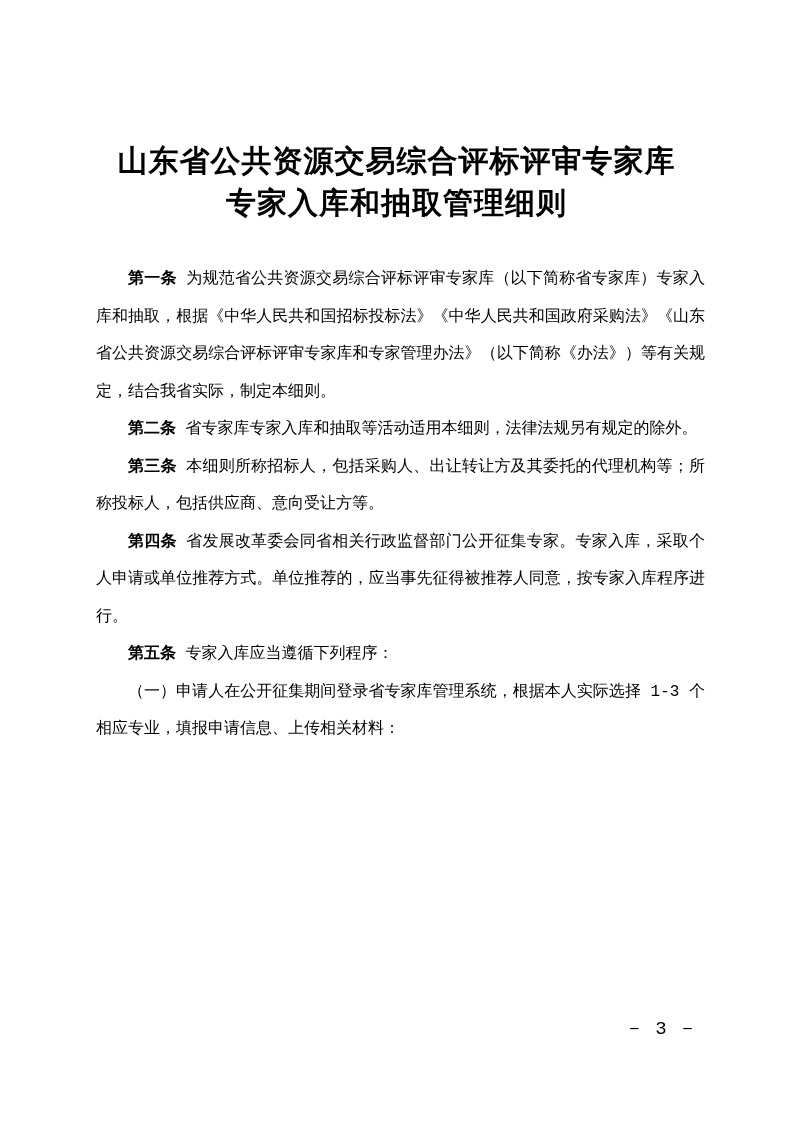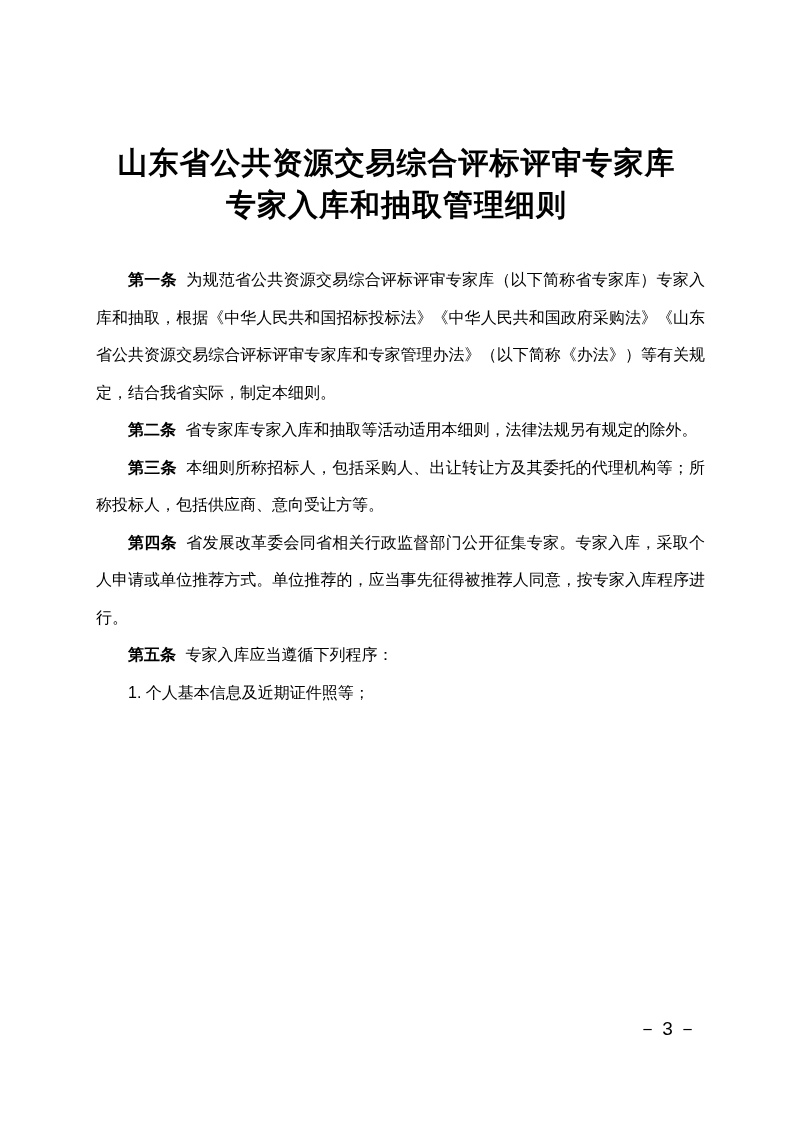--- a/index.html
+++ b/index.html
@@ -6,21 +6,21 @@
     margin: 0;
     padding: 0;
     background: #ffffff;
   }
   .sheet {
     position: relative;
     width: 793px;
     height: 1122px;
     background: #ffffff;
     color: #000000;
-    font-family: Liberation Sans, sans-serif;
+    font-family: Liberation Mono, monospace;
     overflow: hidden;
     box-sizing: border-box;
   }
   .doc-title {
     margin: 142px 0 0 0;
     padding: 0 70px;
     text-align: center;
     font-size: 30px;
     font-weight: bold;
     line-height: 42px;
@@ -65,19 +65,19 @@
     <span class="title-line">山东省公共资源交易综合评标评审专家库</span>
     <span class="title-line">专家入库和抽取管理细则</span>
   </h1>
 
   <div class="doc-body">
     <p class="para"><b class="art">第一条</b><span>为规范省公共资源交易综合评标评审专家库（以下简称省专家库）专家入库和抽取，根据《中华人民共和国招标投标法》《中华人民共和国政府采购法》《山东省公共资源交易综合评标评审专家库和专家管理办法》（以下简称《办法》）等有关规定，结合我省实际，制定本细则。</span></p>
     <p class="para"><b class="art">第二条</b><span>省专家库专家入库和抽取等活动适用本细则，法律法规另有规定的除外。</span></p>
     <p class="para"><b class="art">第三条</b><span>本细则所称招标人，包括采购人、出让转让方及其委托的代理机构等；所称投标人，包括供应商、意向受让方等。</span></p>
     <p class="para"><b class="art">第四条</b><span>省发展改革委会同省相关行政监督部门公开征集专家。专家入库，采取个人申请或单位推荐方式。单位推荐的，应当事先征得被推荐人同意，按专家入库程序进行。</span></p>
     <p class="para"><b class="art">第五条</b><span>专家入库应当遵循下列程序：</span></p>
-    <p class="para"><b class="art"></b><span>1. 个人基本信息及近期证件照等；</span></p>
+    <p class="para"><b class="art"></b><span>（一）申请人在公开征集期间登录省专家库管理系统，根据本人实际选择 1-3 个相应专业，填报申请信息、上传相关材料：</span></p>
 
   </div>
 
   <div class="page-num">－ 3 －</div>
 
 </div>
 
 </body></html>

